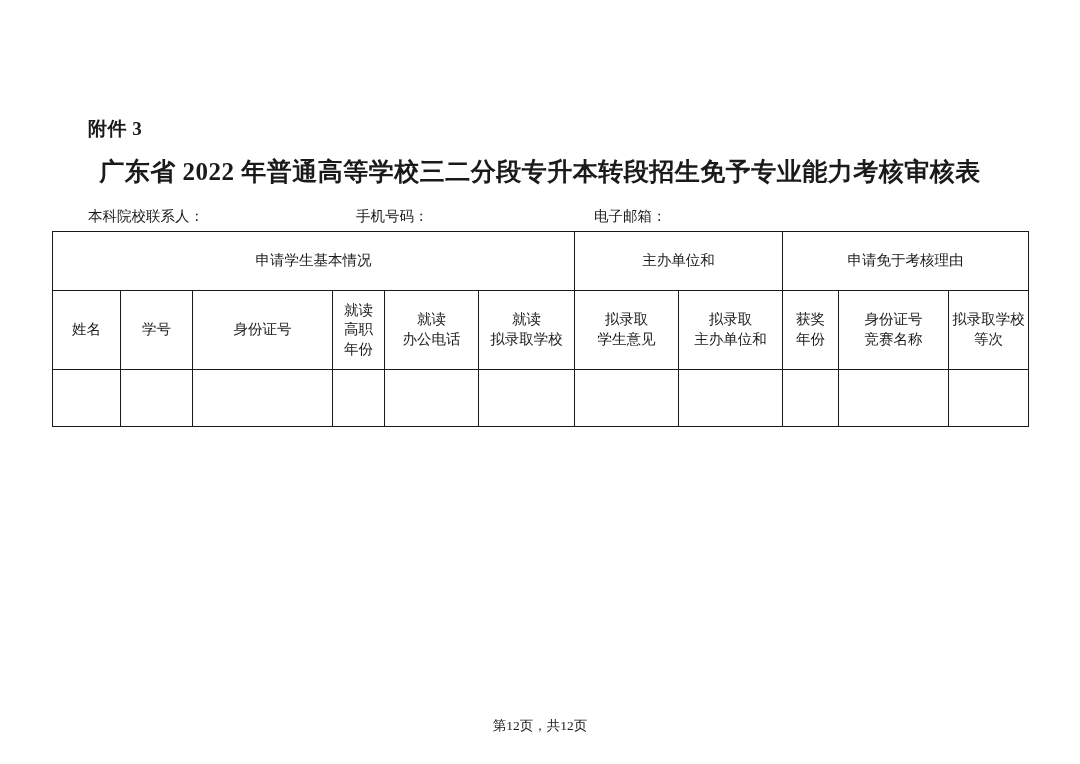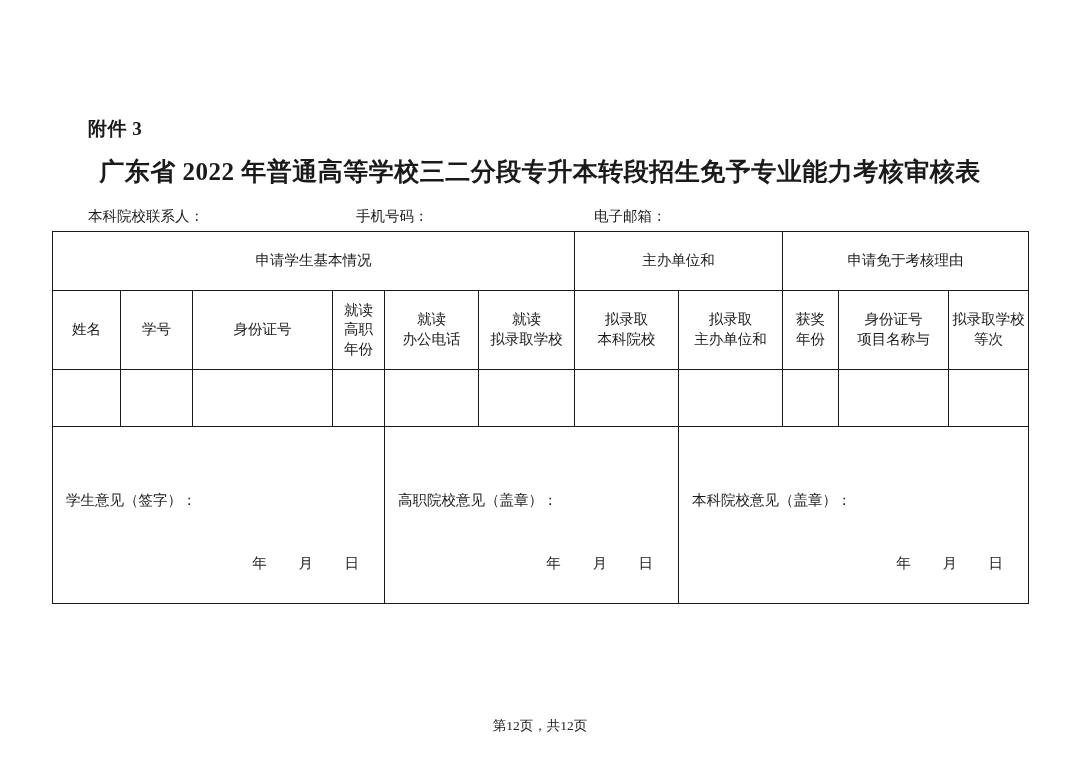--- a/index.html
+++ b/index.html
@@ -170,33 +170,33 @@
         <td>
           <div>就读</div>
           <div>办公电话</div>
         </td>
         <td>
           <div>就读</div>
           <div>拟录取学校</div>
         </td>
         <td>
           <div>拟录取</div>
-          <div>本科院校</div>
+          <div>学生意见</div>
         </td>
         <td>
           <div>拟录取</div>
           <div>主办单位和</div>
         </td>
         <td>
           <div>获奖</div>
           <div>年份</div>
         </td>
         <td>
           <div>身份证号</div>
-          <div>项目名称与</div>
+          <div>竞赛名称</div>
         </td>
         <td>
           <div>拟录取学校</div>
           <div>等次</div>
         </td>
       </tr>
 
       <tr class="blank-row">
         <td></td>
         <td></td>
@@ -204,38 +204,18 @@
         <td></td>
         <td></td>
         <td></td>
         <td></td>
         <td></td>
         <td></td>
         <td></td>
         <td></td>
       </tr>
 
-      <tr class="sign-row">
-        <td colspan="4">
-          <div class="sign-cell-inner">
-            <div class="sign-label">学生意见（签字）：</div>
-            <div class="sign-date">年 月 日</div>
-          </div>
-        </td>
-        <td colspan="3">
-          <div class="sign-cell-inner">
-            <div class="sign-label">高职院校意见（盖章）：</div>
-            <div class="sign-date">年 月 日</div>
-          </div>
-        </td>
-        <td colspan="4">
-          <div class="sign-cell-inner">
-            <div class="sign-label">本科院校意见（盖章）：</div>
-            <div class="sign-date">年 月 日</div>
-          </div>
-        </td>
-      </tr>
     </tbody>
   </table>
 
   <div class="footer">第12页，共12页</div>
 
 </div>
 
 </body></html>

